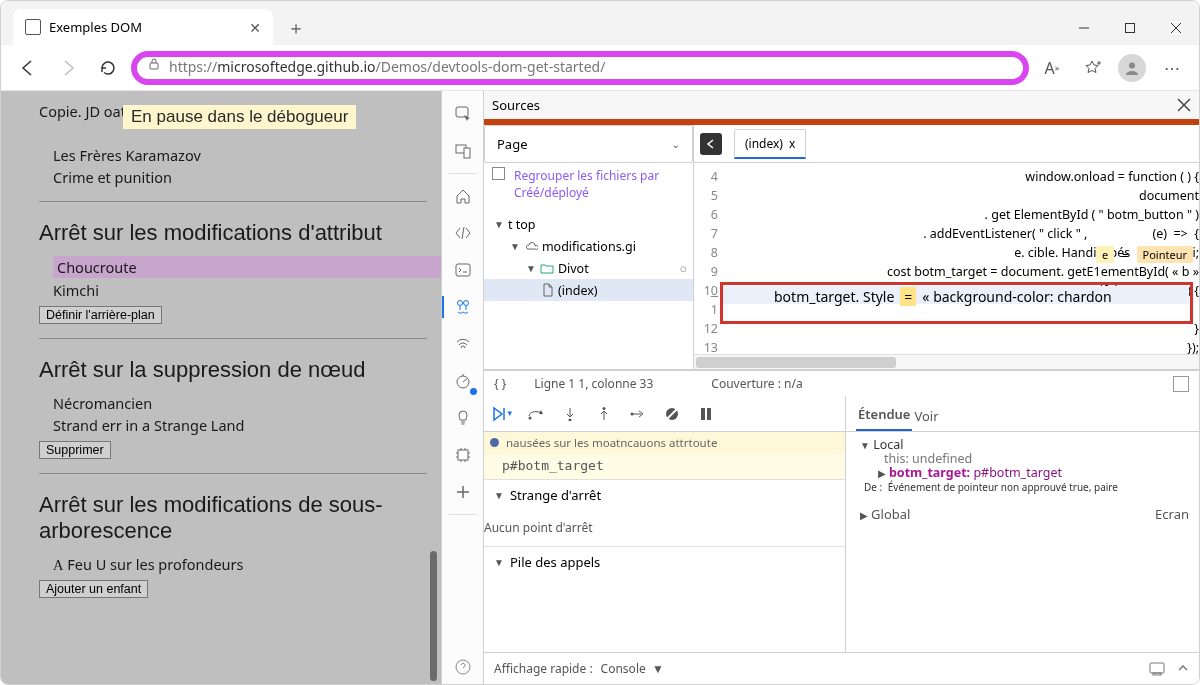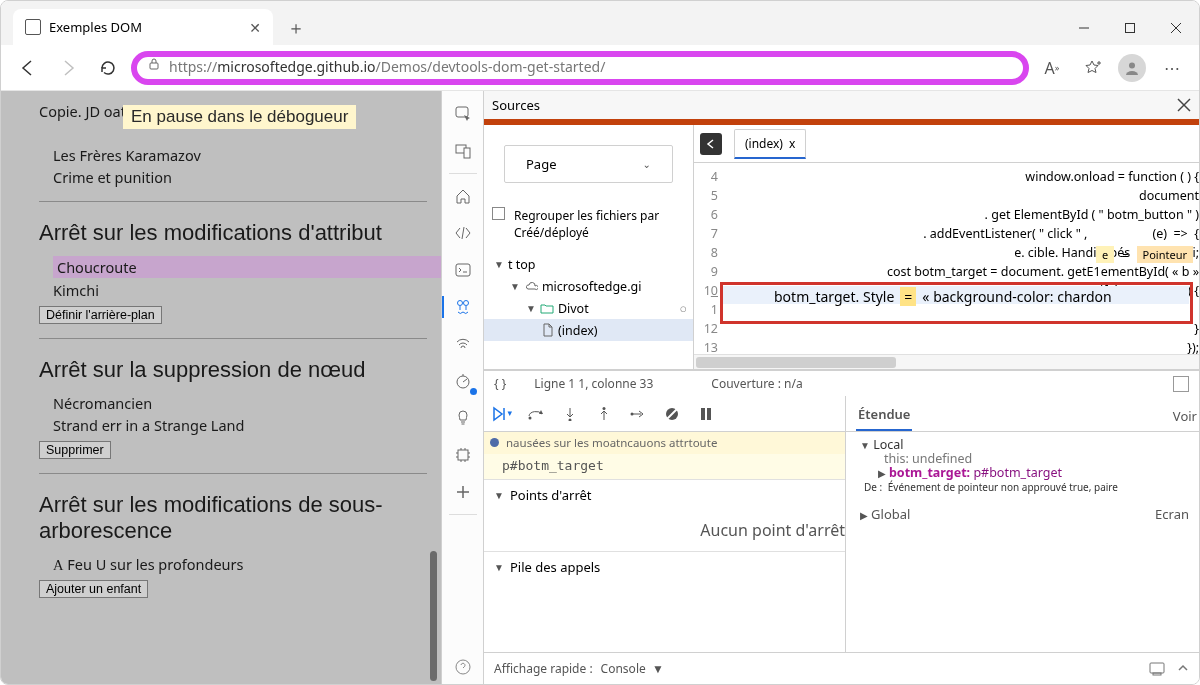--- a/index.html
+++ b/index.html
@@ -48,22 +48,22 @@
 
 
 .dt-main { flex: 1; background: #fff; display: flex; flex-direction: column; border-left:1px solid #d0d0d0; min-width:0; }
 .dt-header { height: 34px; display: flex; align-items: center; padding: 0 8px; border-bottom: 6px solid #c2410c; background:#f7f7f7; }
 .dt-header-title { font-size: 13px; }
 .dt-close { margin-left: auto; }
 
 .dt-body { flex: 1; display: flex; min-height:0; flex-direction: column; }
 .dt-top { display: flex; flex: 0 0 auto; border-bottom:1px solid #d0d0d0; }
 .dt-files { width: 210px; border-right: 1px solid #d0d0d0; display:flex; flex-direction:column; }
-.dt-page-sel { height: 38px; border: 1px solid #d0d0d0; margin: 20px; display:flex; align-items:center; padding:0 21px; font-size:13px; justify-content:space-between; border-radius:2px; }
-.dt-group { font-size: 12px; padding: 4px 8px 8px 30px; color:#000000; position:relative; }
+.dt-page-sel { height: 38px; border: 1px solid #d0d0d0; margin: 0; display:flex; align-items:center; padding:0 12px; font-size:13px; justify-content:space-between; border-radius:2px; }
+.dt-group { font-size: 12px; padding: 4px 8px 8px 30px; color:#8b5cf6; position:relative; }
 .dt-group .chk { position:absolute; left:8px; top:4px; width:13px; height:13px; border:1px solid #888; }
 .dt-tree { font-size: 12.5px; padding: 4px 6px; }
 .dt-tree .node { display:flex; align-items:center; gap:4px; height:22px; }
 .dt-tree .indent0 { padding-left: 4px; }
 .dt-tree .indent1 { padding-left: 20px; }
 .dt-tree .indent2 { padding-left: 36px; }
 .dt-tree .indent3 { padding-left: 52px; }
 .dt-tree .file-sel { background: #e0e8f5; margin: 0 -6px; padding-left: 58px; }
 .tri { font-size: 10px; color:#555; }
 
@@ -92,24 +92,24 @@
 
 .dt-lower { flex:1; display:flex; min-height:0; }
 .dt-left-lower { flex:0 0 362px; display:flex; flex-direction:column; border-right:1px solid #d0d0d0; }
 .dt-debug-toolbar { height:36px; border-bottom:1px solid #d0d0d0; display:flex; align-items:center; padding:0 8px; gap:14px; color:#555;}
 .dbg-btn { width:20px; display:flex; justify-content:center; }
 .dbg-resume { color:#1a73e8; }
 .dt-pause-msg { background:#fff8d8; font-size:11.5px; padding:3px 8px 4px 22px; color:#666; position:relative;}
 .dt-pause-msg .dot{ position:absolute; left:6px; top:6px; width:9px; height:9px; border-radius:50%; background:#4e6ba8;}
 .dt-target-line { background:#fffce6; font-family:Consolas,monospace; font-size:13px; padding:4px 8px 6px 18px; color:#555;}
 .dt-section-head { height:30px; display:flex; align-items:center; padding:0 10px; font-size:13px; border-top:1px solid #e0e0e0; background:#fff; gap:6px;}
-.dt-section-sub { font-size:16px; color:#555; text-align:right; padding:10px 0; }
+.dt-section-sub { font-size:12px; color:#555; text-align:left; padding:10px 0; }
 
 .dt-right-lower { flex:1; display:flex; flex-direction:column; }
-.dt-scope-tabs { height:36px; display:flex; align-items:flex-end; border-bottom: 1px solid #d0d0d0; padding-left:10px; gap:16px; font-size:13px;justify-content:space-between; }
+.dt-scope-tabs { height:36px; display:flex; align-items:flex-end; border-bottom: 1px solid #d0d0d0; padding-left:10px; font-size:13px; }
 .dt-scope-tab.active { border-bottom:2px solid #2666cf; padding:6px 2px; font-weight:600;}
 .dt-scope-tab { padding:6px 2px; color:#555; }
 .dt-scope-body { padding: 6px 16px 6px 14px; font-size: 12.5px; font-family: Consolas, monospace; line-height: 14px; color:#333;}
 .dt-scope-body .lbl { color:#881280;} 
 .dt-scope-body .mag { color:#aa1795; font-weight:bold;} 
 .dt-scope-body .gray { color:#777;} 
 .dt-scope-body .de-line { font-family: "Segoe UI",sans-serif; font-size:10px; color:#333;}
 .global-row { display:flex; justify-content:space-between; font-family:"Segoe UI",sans-serif; font-size:13px; padding:4px 10px 0 14px; color:#555; }
 
 .dt-footer { height:32px; border-top:1px solid #d0d0d0; display:flex; align-items:center; padding:0 10px; font-size:12px; color:#555; gap:8px;}
@@ -320,21 +320,21 @@
           <div class="dt-tree">
             <div class="node indent0">
                 <span class="tri">▼</span>
                 <span>t top</span>
               </div>
             <div class="node indent1">
                 <span class="tri">▼</span>
                 <svg width="14" height="11">
                   <path d="M4 8 a2 2 0 1 1 1-4 a3 3 0 0 1 6 1 a2 2 0 1 1 0 3z" fill="none" stroke="#666"></path>
                 </svg>
-                <span>microsoftedge.gi</span>
+                <span>modifications.gi</span>
               </div>
             <div class="node indent2">
                 <span class="tri">▼</span>
                 <svg width="14" height="11">
                   <path d="M1 2 h4 l1 1 h7 v7 h-12z" fill="none" stroke="#2a7"></path>
                 </svg>
                 <span>Divot</span>
                 <span style="margin-left:auto;color:#888">○</span>
               </div>
             <div class="node indent3 file-sel">
@@ -431,21 +431,21 @@
                 <svg width="16" height="16">
                   <rect x="3" y="2" width="4" height="12" fill="#555"></rect>
                   <rect x="9" y="2" width="4" height="12" fill="#555"></rect>
                 </svg>
               </span>
           </div>
           <div class="dt-pause-msg"><span class="dot"></span><span>nausées sur les moatncauons attrtoute</span></div>
           <div class="dt-target-line">p#botm_target</div>
           <div class="dt-section-head">
               <span class="tri">▼</span>
-              <span>Points d'arrêt</span>
+              <span>Strange d'arrêt</span>
             </div>
           <div class="dt-section-sub">Aucun point d'arrêt</div>
           <div class="dt-section-head">
               <span class="tri">▼</span>
               <span>Pile des appels</span>
             </div>
         </div>
 
         <div class="dt-right-lower">
           <div class="dt-scope-tabs">

